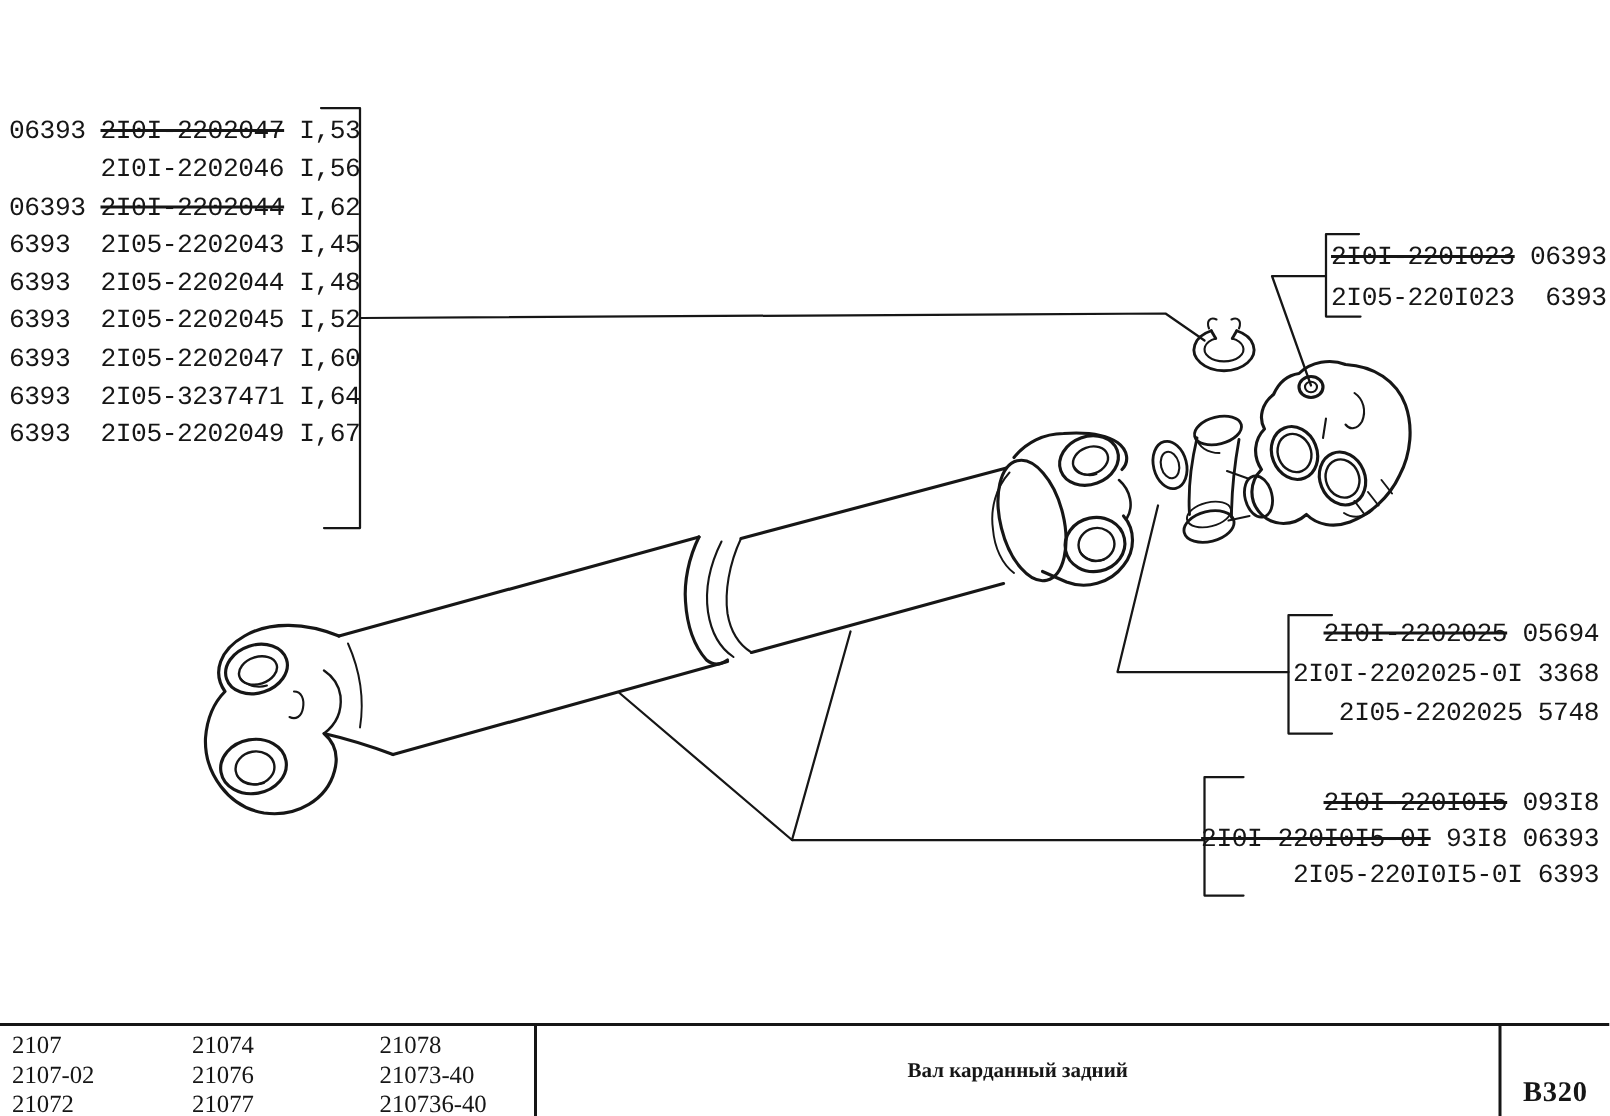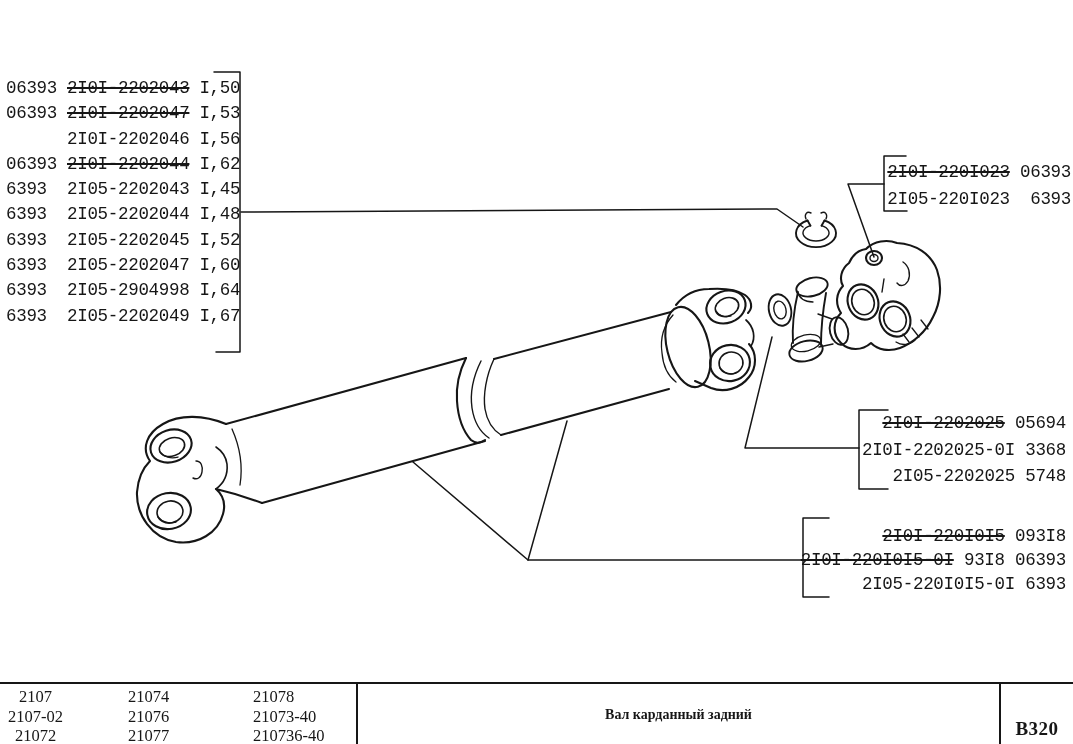--- a/index.html
+++ b/index.html
@@ -22,21 +22,21 @@
   #grp-flange{right:2px;top:159px;line-height:27px;}
   #grp-cross{right:7px;top:410px;line-height:26.5px;}
   #grp-shaft{right:7px;top:524px;line-height:24px;}
 
   
   #footer{position:absolute;left:0;top:682px;width:1073px;height:62px;
           border-top:2px solid #161616;display:flex;
           font-family:"Liberation Serif","DejaVu Serif",serif;font-size:16.5px;}
   #footer .cell-models{width:356px;border-right:2px solid #161616;position:relative;}
   #footer .model-col{position:absolute;top:3px;line-height:19.5px;}
-  #footer .model-col.c0{left:8px;text-align:center;}
+  #footer .model-col.c0{left:8px;}
   #footer .model-col.c1{left:128px;}
   #footer .model-col.c2{left:253px;}
   #footer .cell-title{width:641px;border-right:2px solid #161616;
           display:flex;justify-content:center;align-items:flex-start;}
   #footer .cell-title span{font-weight:bold;font-size:14px;padding-top:23px;}
   #footer .cell-code{flex:1;display:flex;justify-content:center;align-items:flex-start;}
   #footer .cell-code span{font-weight:bold;font-size:19px;letter-spacing:.5px;padding-top:34px;}
 </style>
 </head>
 <body>
@@ -126,29 +126,28 @@
       <ellipse cx="874" cy="258" rx="8" ry="7"></ellipse>
       <ellipse cx="874" cy="258" rx="4" ry="3.5" stroke-width="1.4"></ellipse>
       <path d="M903,262 C909,266 911,274 908,281 C905,286 900,287 897,283" stroke-width="1.4"></path>
       <path d="M884,279 L882,292" stroke-width="1.4"></path>
       <path d="M903,334 L909,342 M912,328 L919,337 M921,320 L928,329" stroke-width="1.3"></path>
       <path d="M896,342 C902,346 910,345 915,340" stroke-width="1.3"></path>
     </g>
   </svg>
 
   <div id="shaft-list" class="mono">
-      <div class="plist-row"><span class="pfx">06393</span><span class="part struck">2I0I-2202043</span><span class="ratio">I,50</span></div>
       <div class="plist-row"><span class="pfx">06393</span><span class="part struck">2I0I-2202047</span><span class="ratio">I,53</span></div>
       <div class="plist-row"><span class="pfx"></span><span class="part">2I0I-2202046</span><span class="ratio">I,56</span></div>
       <div class="plist-row"><span class="pfx">06393</span><span class="part struck">2I0I-2202044</span><span class="ratio">I,62</span></div>
       <div class="plist-row"><span class="pfx">6393</span><span class="part">2I05-2202043</span><span class="ratio">I,45</span></div>
       <div class="plist-row"><span class="pfx">6393</span><span class="part">2I05-2202044</span><span class="ratio">I,48</span></div>
       <div class="plist-row"><span class="pfx">6393</span><span class="part">2I05-2202045</span><span class="ratio">I,52</span></div>
       <div class="plist-row"><span class="pfx">6393</span><span class="part">2I05-2202047</span><span class="ratio">I,60</span></div>
-      <div class="plist-row"><span class="pfx">6393</span><span class="part">2I05-2904998</span><span class="ratio">I,64</span></div>
+      <div class="plist-row"><span class="pfx">6393</span><span class="part">2I05-3237471</span><span class="ratio">I,64</span></div>
       <div class="plist-row"><span class="pfx">6393</span><span class="part">2I05-2202049</span><span class="ratio">I,67</span></div>
     </div>
 
   <div id="grp-flange" class="rgroup mono"><div class="lg-row"><span class="part struck">2I0I-220I023</span><span class="codes"> 06393</span></div><div class="lg-row"><span class="part">2I05-220I023</span><span class="codes">  6393</span></div></div>
   <div id="grp-cross" class="rgroup mono"><div class="lg-row"><span class="part struck">2I0I-2202025</span><span class="codes"> 05694</span></div><div class="lg-row"><span class="part">2I0I-2202025-0I</span><span class="codes"> 3368</span></div><div class="lg-row"><span class="part">2I05-2202025</span><span class="codes"> 5748</span></div></div>
   <div id="grp-shaft" class="rgroup mono"><div class="lg-row"><span class="part struck">2I0I-220I0I5</span><span class="codes"> 093I8</span></div><div class="lg-row"><span class="part struck">2I0I-220I0I5-0I</span><span class="codes"> 93I8 06393</span></div><div class="lg-row"><span class="part">2I05-220I0I5-0I</span><span class="codes"> 6393</span></div></div>
 
   <div id="footer">
     <div class="cell-models">
       <div class="model-col c0">

